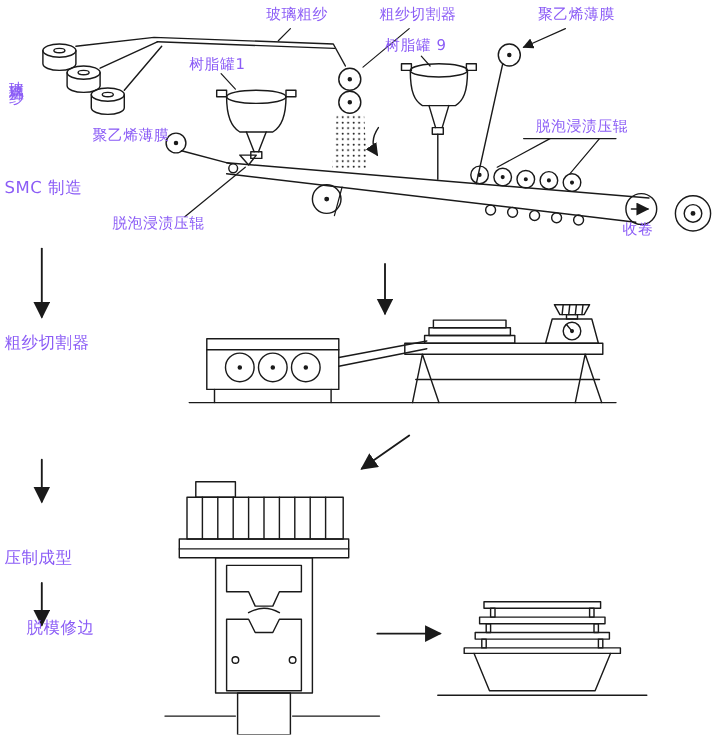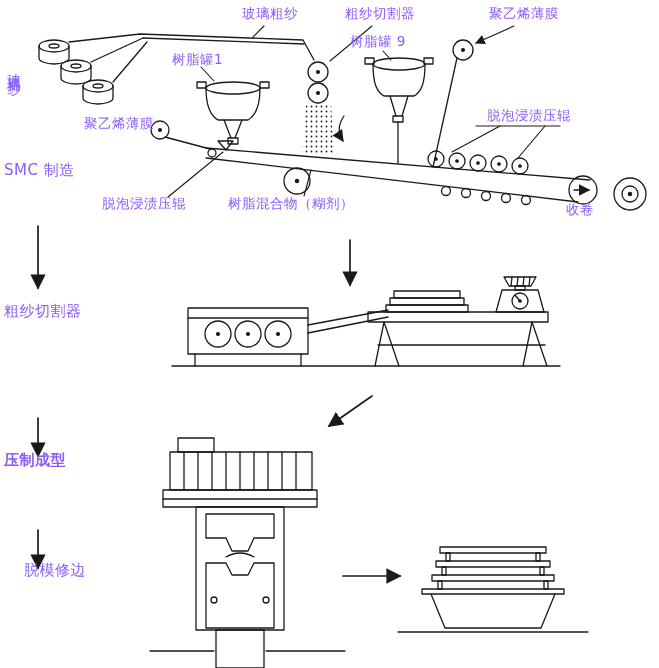--- a/index.html
+++ b/index.html
@@ -237,19 +237,18 @@
   <div class="label" style="left:242px; top:6px;">玻璃粗纱</div>
   <div class="label" style="left:345px; top:6px;">粗纱切割器</div>
   <div class="label" style="left:489px; top:6px;">聚乙烯薄膜</div>
   <div class="label" style="left:172px; top:52px;">树脂罐1</div>
   <div class="label" style="left:350px; top:34px;">树脂罐 9</div>
   <div class="label vertical" style="left:6px; top:62px;">玻璃粗纱</div>
   <div class="label" style="left:84px; top:116px;">聚乙烯薄膜</div>
   <div class="label stage" style="left:4px; top:162px;">SMC 制造</div>
   <div class="label" style="left:476px; top:108px;margin-left:11px;">脱泡浸渍压辊</div>
   <div class="label" style="left:102px; top:196px;">脱泡浸渍压辊</div>
-  <div class="label" style="left:228px; top:196px;">树脂混合物（糊剂）</div>
   <div class="label" style="left:566px; top:202px;">收卷</div>
   <div class="label stage" style="left:4px; top:303px;">粗纱切割器</div>
-  <div class="label stage" style="left:4px; top:452px;font-weight:bold;">压制成型</div>
+  <div class="label stage" style="left:4px; top:499px;">压制成型</div>
   <div class="label stage" style="left:4px; top:562px;margin-left:20px;">脱模修边</div>
 
 </div>
 
 </body></html>

